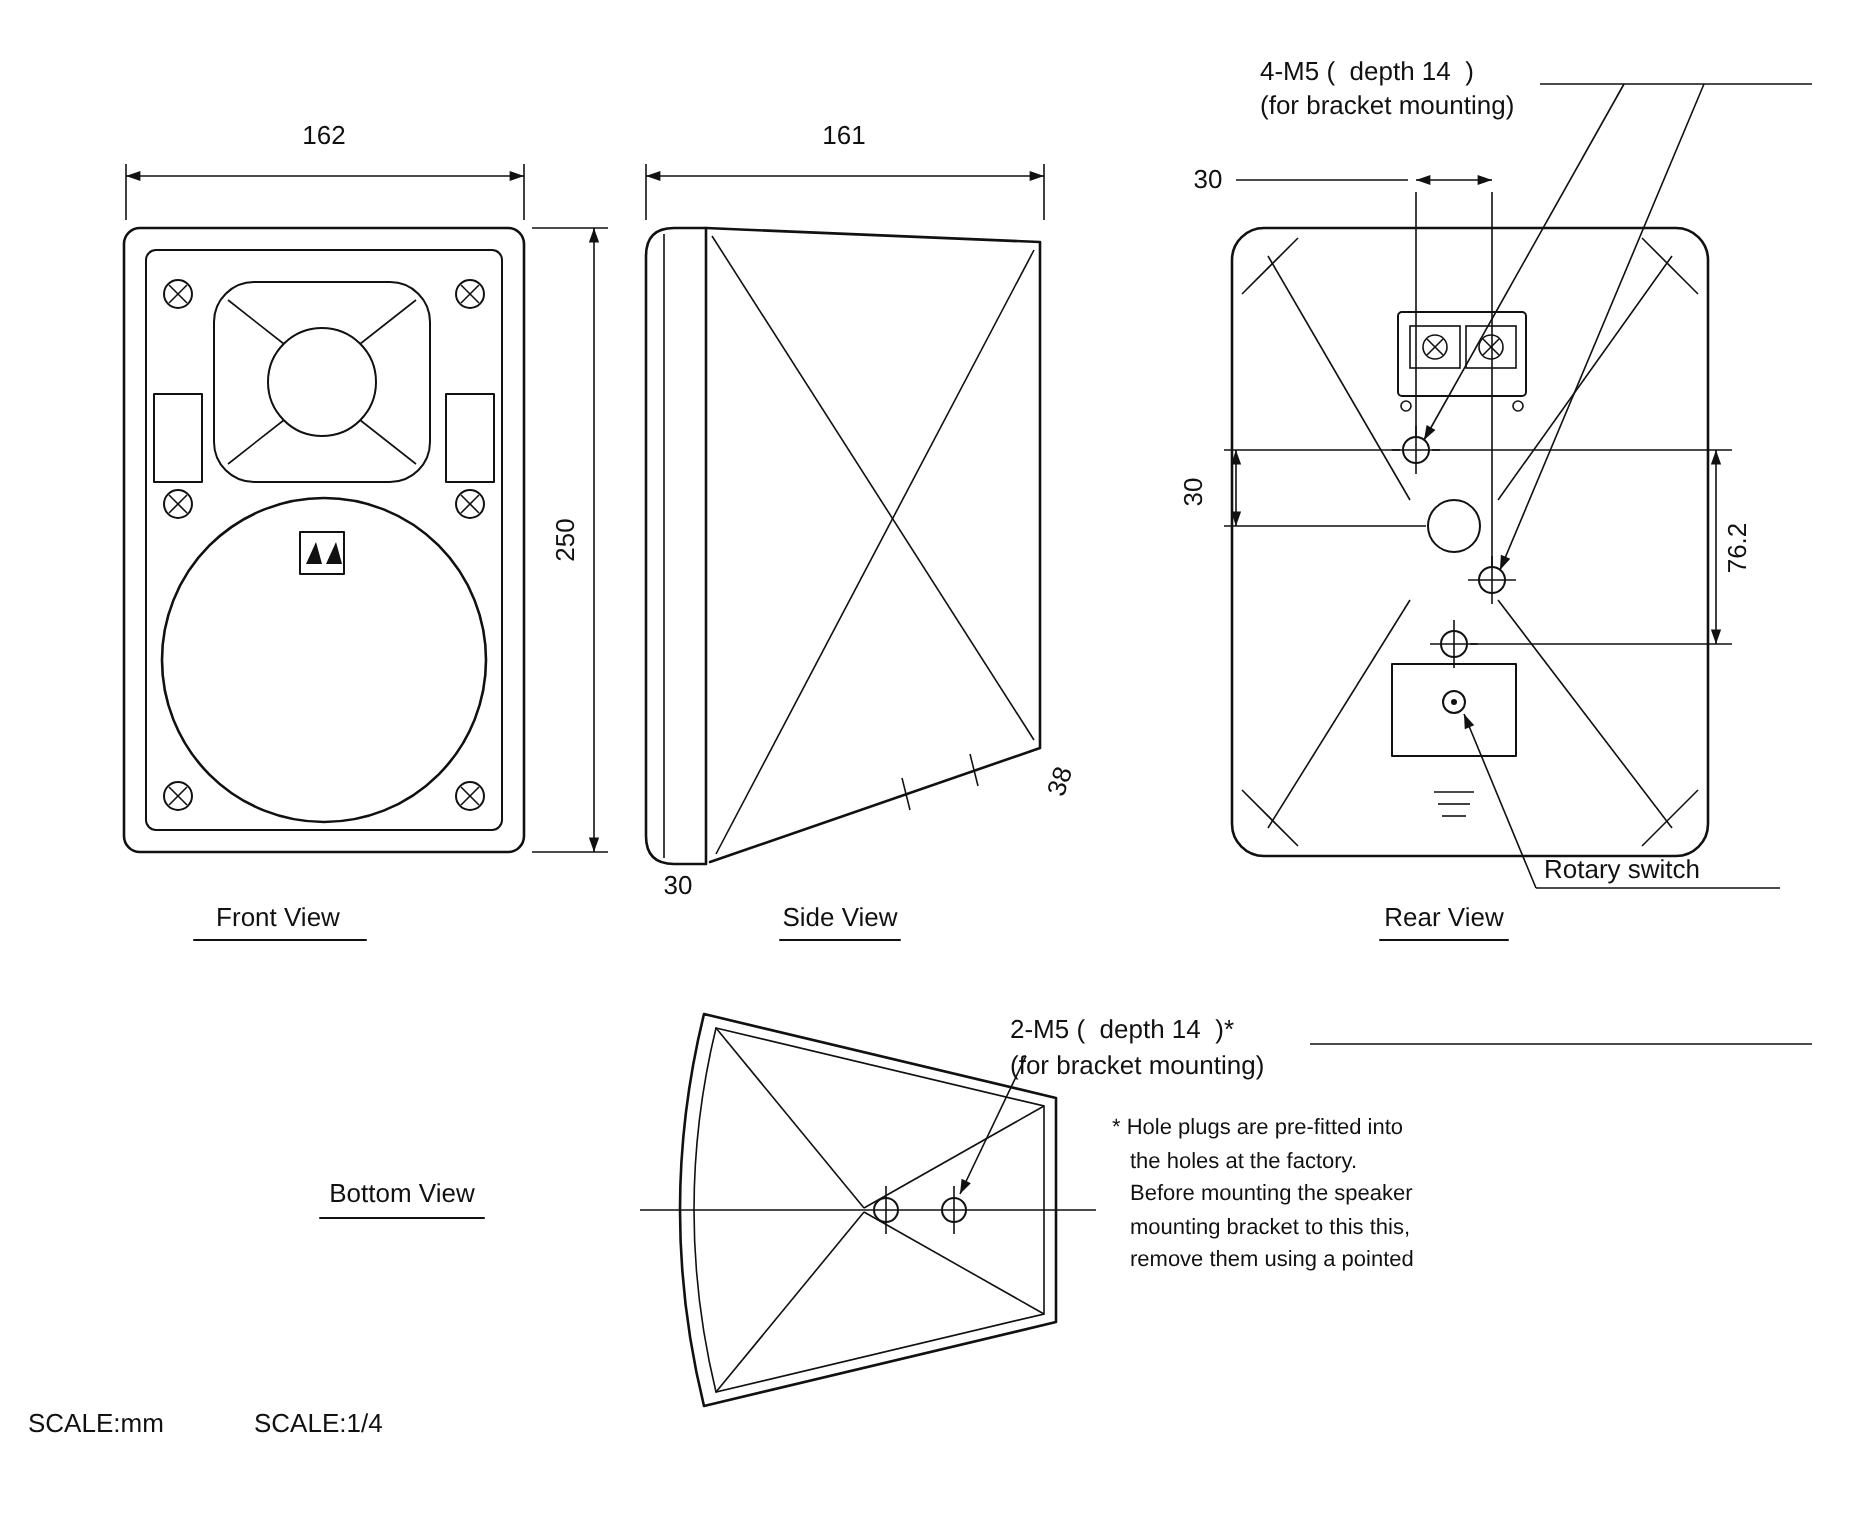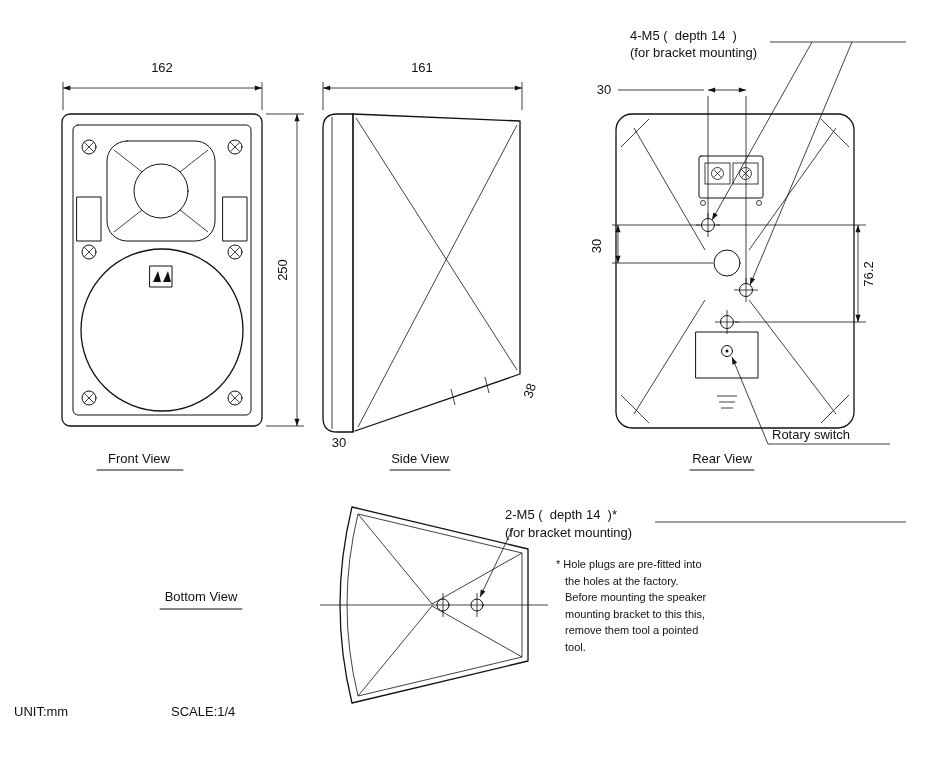--- a/index.html
+++ b/index.html
@@ -6,21 +6,21 @@
   .canvas{position:relative;width:930px;height:762px;background:#ffffff;overflow:hidden;
           font-family:"Liberation Sans","DejaVu Sans",sans-serif;color:#111;}
   svg{position:absolute;left:0;top:0;}
   .t{font-family:"Liberation Sans","DejaVu Sans",sans-serif;font-size:13px;fill:#111;}
   .o{fill:none;stroke:#111;stroke-width:1.3;stroke-linejoin:round;stroke-linecap:round;}
   .d{fill:none;stroke:#111;stroke-width:1;stroke-linejoin:round;stroke-linecap:round;}
   .thin{fill:none;stroke:#111;stroke-width:0.8;}
   .note{position:absolute;left:556px;top:556px;width:196px;font-size:11px;line-height:16.5px;}
   .note .cont{padding-left:9px;}
   .footer{position:absolute;top:704px;font-size:13px;}
-  .unit{left:14px;} .scale{left:127px;margin-left:44px;}
+  .unit{left:14px;} .scale{left:127px;}
 </style>
 </head>
 <body>
 
 <div class="canvas">
 <svg width="930" height="762" viewBox="0 0 930 762">
   <defs>
     <marker id="arr" viewBox="0 0 10 10" refX="9.5" refY="5" markerWidth="10" markerHeight="10" orient="auto-start-reverse">
       <path d="M0.5,1.8 L9.5,5 L0.5,8.2 Z" fill="#111"></path>
     </marker>
@@ -254,19 +254,18 @@
     <text class="t" x="201" y="601" text-anchor="middle">Bottom View</text>
     <line class="d" x1="160" y1="609" x2="242" y2="609"></line>
   </g>
 </svg>
 
 <div class="note">
   <div>* Hole plugs are pre-fitted into</div>
   <div class="cont">the holes at the factory.</div>
   <div class="cont">Before mounting the speaker</div>
   <div class="cont">mounting bracket to this this,</div>
-  <div class="cont">remove them tool a pointed</div>
-  <div class="cont">tool.</div>
+  <div class="cont">remove them using a pointed</div>
 </div>
 
-<div class="footer unit">UNIT:mm</div>
+<div class="footer unit">SCALE:mm</div>
 <div class="footer scale">SCALE:1/4</div>
 </div>
 
 </body></html>

